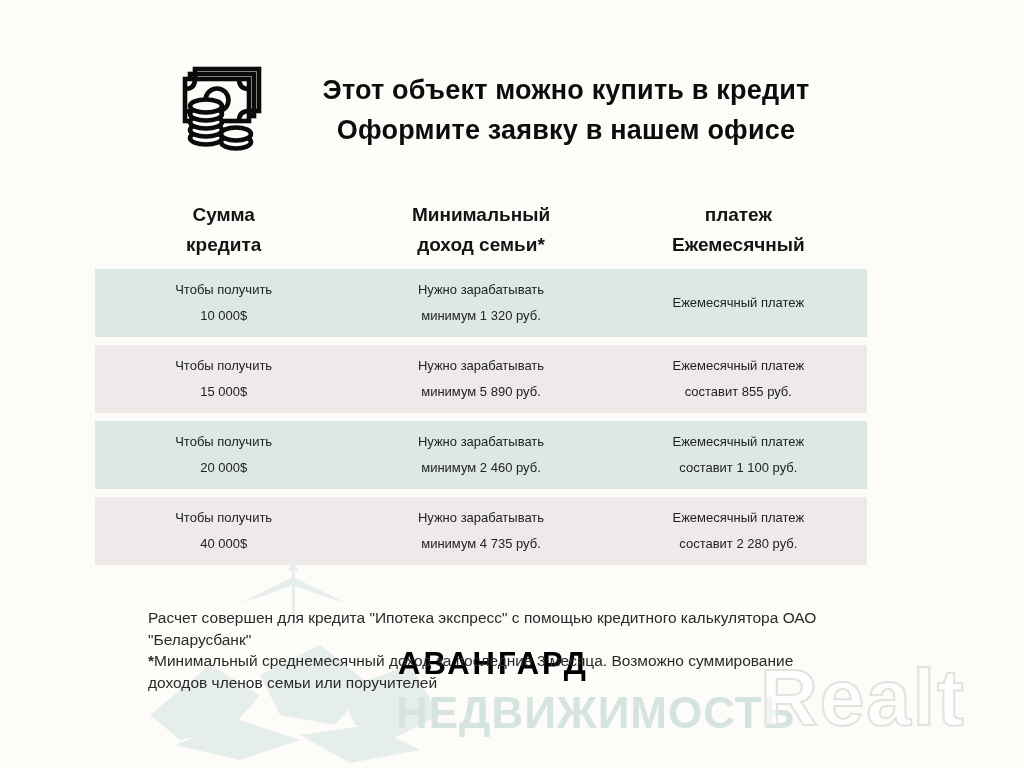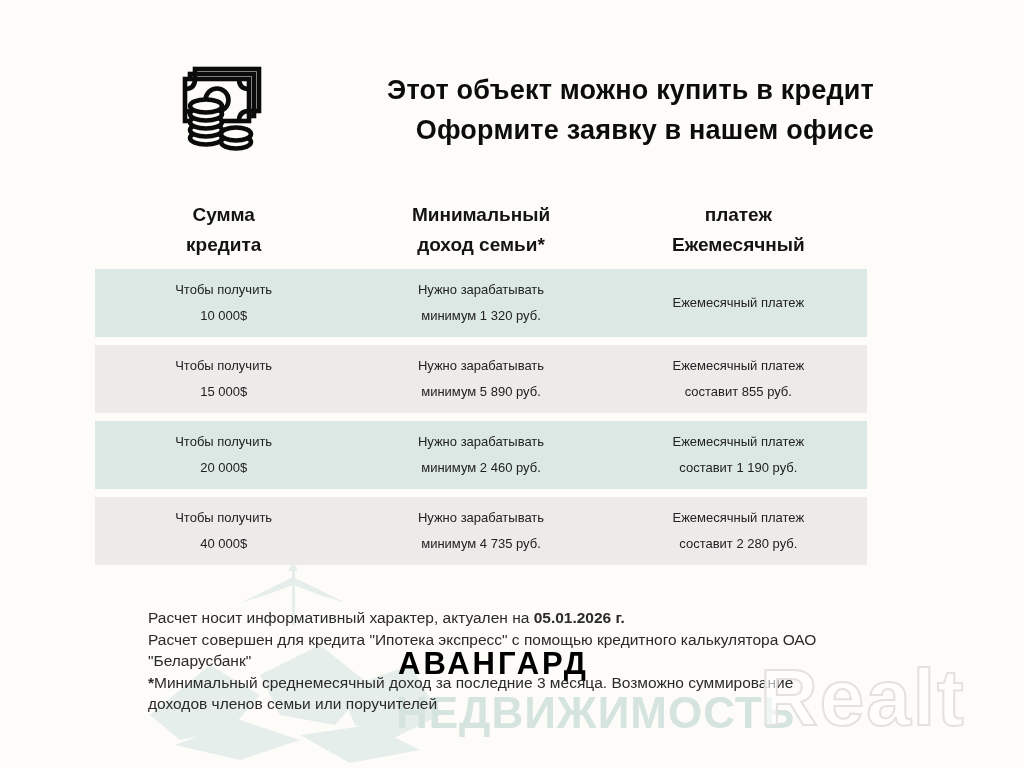--- a/index.html
+++ b/index.html
@@ -10,21 +10,21 @@
     position: relative;
     overflow: hidden;
     color: #1f1f1f;
   }
   .page { position: absolute; inset: 0; }
 
   
   .hdr-icon { position: absolute; left: 176px; top: 62px; width: 92px; height: 92px; }
   .title-block {
     position: absolute; left: 258px; top: 70px; width: 616px;
-    text-align: right; font-weight: 800; font-size: 27px; line-height: 40px;
+    text-align: center; font-weight: 800; font-size: 27px; line-height: 40px;
     color: #0c0c0c; letter-spacing: 0.2px;
   }
 
   
   .credit-table { position: absolute; left: 95px; top: 200px; width: 772px; }
   .thead { display: flex; margin-bottom: 9px; }
   .thead .th {
     flex: 1; text-align: center; font-weight: 800; font-size: 19px;
     line-height: 30px; color: #141414;
   }
@@ -161,42 +161,41 @@
       <div class="td">
         <div>Чтобы получить</div>
         <div>20 000$</div>
       </div>
       <div class="td">
         <div>Нужно зарабатывать</div>
         <div>минимум 2 460 руб.</div>
       </div>
       <div class="td">
         <div>Ежемесячный платеж</div>
-        <div>составит 1 190 руб.</div>
+        <div>составит 1 100 руб.</div>
       </div>
     </div>
 
     <div class="trow gray">
       <div class="td">
         <div>Чтобы получить</div>
         <div>40 000$</div>
       </div>
       <div class="td">
         <div>Нужно зарабатывать</div>
         <div>минимум 4 735 руб.</div>
       </div>
       <div class="td">
         <div>Ежемесячный платеж</div>
         <div>составит 2 280 руб.</div>
       </div>
     </div>
   </div>
 
   <div class="footnotes">
-    <div><span>Расчет носит информативный характер, актуален на </span><span class="b">05.01.2026 г.</span></div>
     <div>Расчет совершен для кредита "Ипотека экспресс" с помощью кредитного калькулятора ОАО</div>
     <div>"Беларусбанк"</div>
     <div><span class="b">*</span><span>Минимальный среднемесячный доход за последние 3 месяца. Возможно суммирование</span></div>
     <div>доходов членов семьи или поручителей</div>
   </div>
 
   <div class="wm-brand">Realt</div>
 
 </div>
 

